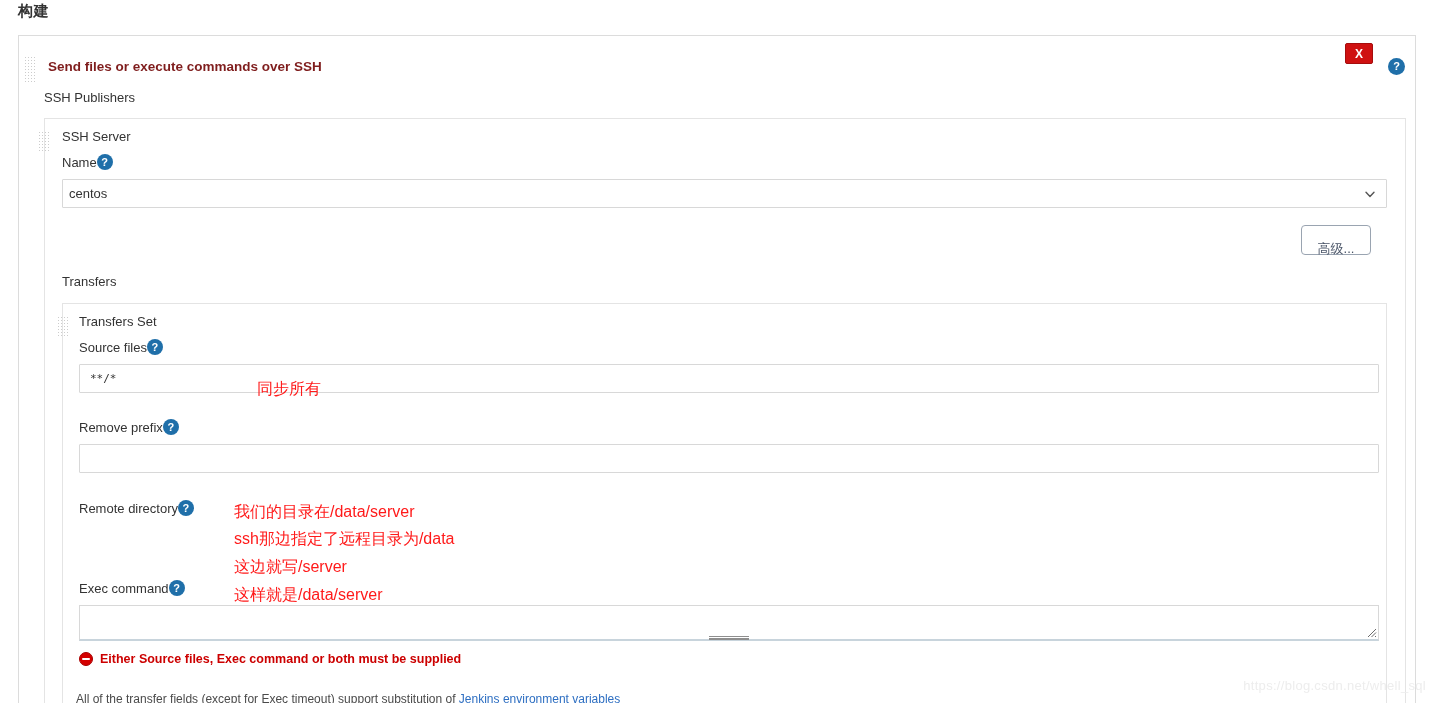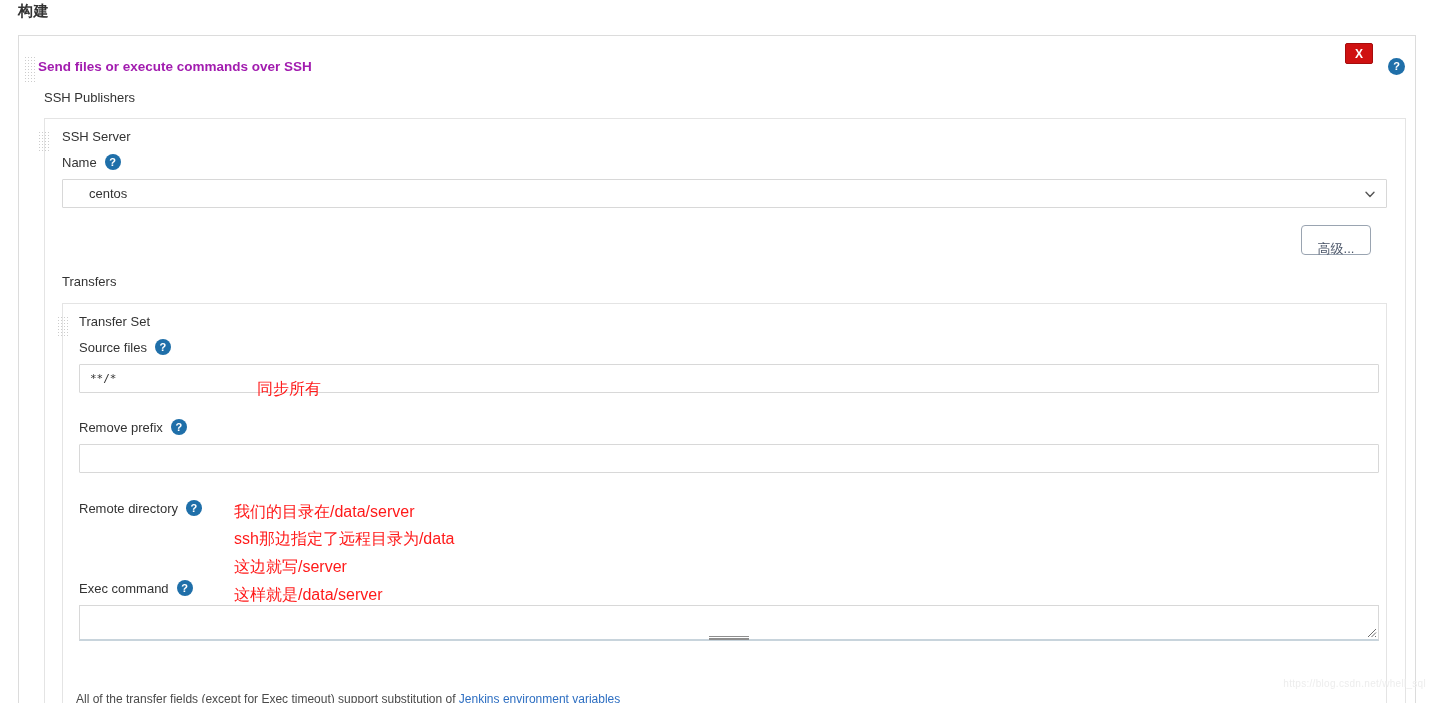--- a/index.html
+++ b/index.html
@@ -58,24 +58,24 @@
 
   
   .block-header {
     position: absolute;
     left: 5px;
     top: 20px;
     display: flex;
     align-items: flex-start;
   }
   .block-header .title {
-    margin-left: 3px;
+    margin-left: 13px;
     font-size: 13.5px;
     font-weight: bold;
-    color: #a21caf;
+    color: #7f1d1d;
     line-height: 16px;
     padding-top: 3px;
   }
 
   
   .close-btn {
     position: absolute;
     right: 42px;
     top: 7px;
     width: 28px;
@@ -130,21 +130,21 @@
     position: absolute;
     border: 1px solid #e4e4e4;
     box-sizing: border-box;
     background: #ffffff;
   }
 
   
   .field-label {
     display: flex;
     align-items: center;
-    gap: 8px;
+    gap: 0;
     font-size: 13px;
     color: #333333;
   }
 
   
   .txt-input {
     border: 1px solid #d8d8d8;
     background: #ffffff;
     font-size: 12px;
     color: #333333;
@@ -159,21 +159,21 @@
     font-size: 11px;
   }
 
   select.sel-input {
     -webkit-appearance: none;
     appearance: none;
     border: 1px solid #d8d8d8;
     background: #ffffff;
     font-size: 13px;
     color: #333333;
-    padding: 0 26px;
+    padding: 0 6px;
     box-sizing: border-box;
     outline: none;
     font-family: "Liberation Sans", sans-serif;
     border-radius: 1px;
   }
   .sel-wrap {
     position: absolute;
   }
   .sel-chevron {
     position: absolute;
@@ -290,21 +290,21 @@
     line-height: 27px;
     white-space: nowrap;
     font-family: "Liberation Sans", "DejaVu Sans", sans-serif;
   }
 
   
   .watermark {
     position: absolute;
     right: 8px;
     top: 678px;
-    font-size: 10px;
+    font-size: 13px;
     color: #ededed;
     white-space: nowrap;
     letter-spacing: 0.3px;
   }
 </style>
 </head>
 <body>
 
 <div class="page-title">构建</div>
 
@@ -342,21 +342,21 @@
     </div>
 
     <button class="adv-btn" style="left:1256px; top:106px; width:70px; height:27px;">高级...</button>
 
     <div class="sub-label" style="left:17px; top:155px;">Transfers</div>
 
     <div class="nested-panel" style="left:17px; top:184px; width:1325px; height:402px; border-bottom:none;">
 
       <div class="grip" style="position:absolute; left:-6px; top:12px;"></div>
 
-      <div class="sub-label" style="left:16px; top:10px;">Transfer Set</div>
+      <div class="sub-label" style="left:16px; top:10px;">Transfers Set</div>
 
       <div class="field-label" style="position:absolute; left:16px; top:35px;">
         <span>Source files</span>
         <span class="help-icon">?</span>
       </div>
       <input class="txt-input mono" type="text" style="position: absolute; left: 16px; top: 60px; width: 1300px; height: 29px;" value="**/*">
 
       <div class="field-label" style="position:absolute; left:16px; top:115px;text-align:right;">
         <span>Remove prefix</span>
         <span class="help-icon">?</span>
@@ -374,20 +374,24 @@
       </div>
 
       <div class="ta-wrap" style="left:16px; top:301px; width:1300px; height:36px;">
         <textarea class="ta-input" style=""></textarea>
         <div class="ta-grip-bottom"></div>
         <svg class="ta-grip-corner" viewBox="0 0 10 10">
           <path d="M9 1 L1 9 M9 4.5 L4.5 9 M9 8 L8 9" stroke="#6b6b6b" stroke-width="1" fill="none"></path>
         </svg>
       </div>
 
+      <div class="error-row" style="left:16px; top:348px;">
+        <span class="error-icon"></span>
+        <span>Either Source files, Exec command or both must be supplied</span>
+      </div>
 
     </div>
   </div>
 </div>
 
 <div class="footnote">
   <span>All of the transfer fields (except for Exec timeout) support substitution of </span><a href="#">Jenkins environment variables</a>
 </div>
 
 <div class="annot" style="left:257px; top:375px;">同步所有</div>

